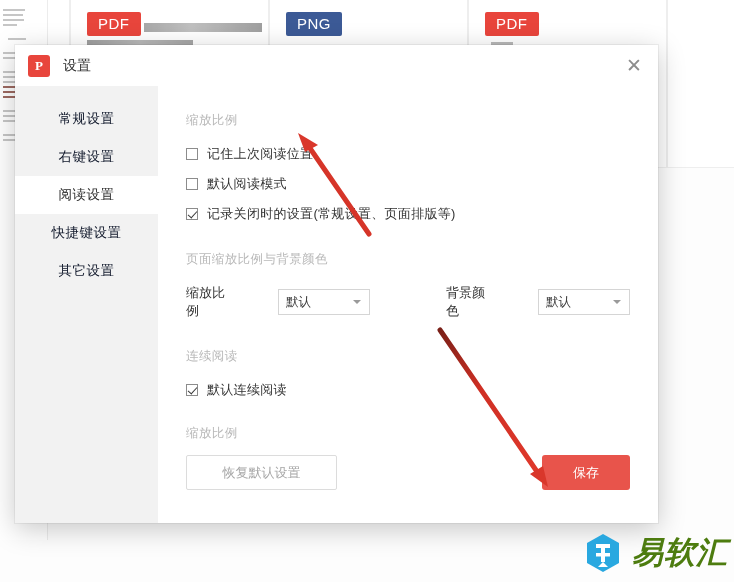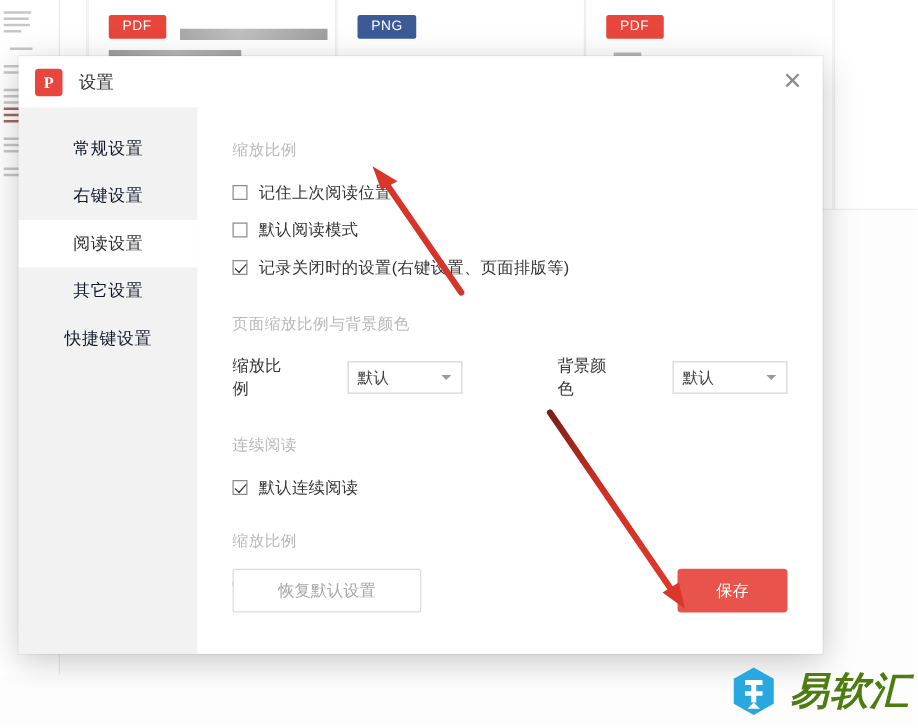--- a/index.html
+++ b/index.html
@@ -41,21 +41,21 @@
   .bg-card.c1 { width: 199px; }
   .bg-card.c2 { width: 199px; }
   .bg-card.c3 { width: 199px; }
   .bg-card.c4 { width: 67px; border-right: none;}
 
   .fmt-badge {
     position: absolute;
     top: 12px;
     left: 16px;
     color: #fff;
-    font-size: 11px;
+    font-size: 15px;
     letter-spacing: 0.5px;
     padding: 3px 11px 4px 11px;
     border-radius: 2px;
     font-family: "Liberation Sans", sans-serif;
   }
   .fmt-badge.pdf { background: #e8453c; }
   .fmt-badge.png { background: #3c5a96; }
 
   .bg-title-blur {
     position: absolute;
@@ -464,44 +464,44 @@
       <div class="side-item">
         <span>常规设置</span>
       </div>
       <div class="side-item">
         <span>右键设置</span>
       </div>
       <div class="side-item active">
         <span>阅读设置</span>
       </div>
       <div class="side-item">
+        <span>快捷键设置</span>
+      </div>
+      <div class="side-item">
         <span>其它设置</span>
-      </div>
-      <div class="side-item">
-        <span>快捷键设置</span>
       </div>
     </div>
 
     <div class="content">
 
       <div class="group-title">缩放比例</div>
 
       <div class="chk-row">
         <span class="chk-box"></span>
         <span class="chk-label">记住上次阅读位置</span>
       </div>
 
       <div class="chk-row">
         <span class="chk-box"></span>
         <span class="chk-label">默认阅读模式</span>
       </div>
 
       <div class="chk-row">
         <span class="chk-box checked"></span>
-        <span class="chk-label">记录关闭时的设置(右键设置、页面排版等)</span>
+        <span class="chk-label">记录关闭时的设置(常规设置、页面排版等)</span>
       </div>
 
       <div class="sep-space"></div>
 
       <div class="group-title">页面缩放比例与背景颜色</div>
 
       <div class="select-row">
         <span class="sel-label">缩放比例</span>
         <div class="select-box">
           <span>默认</span>

